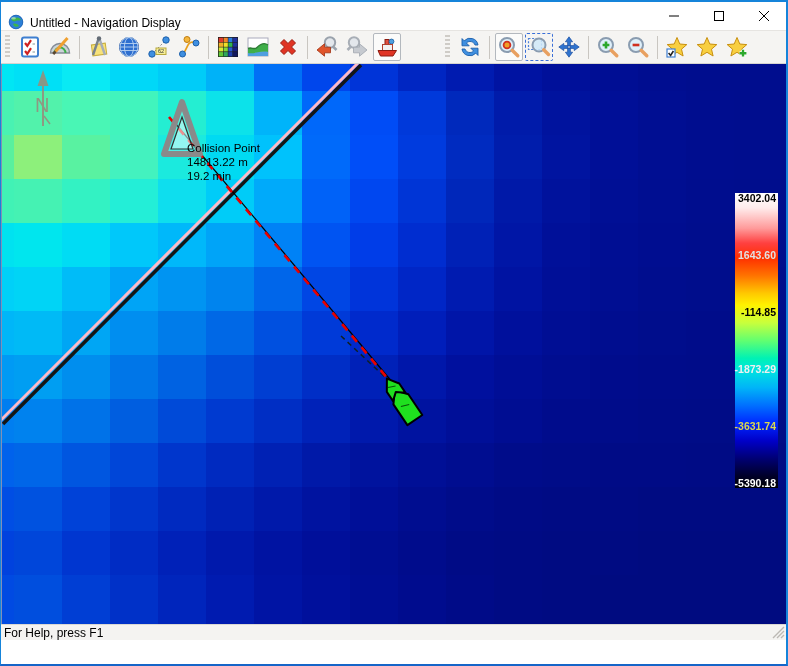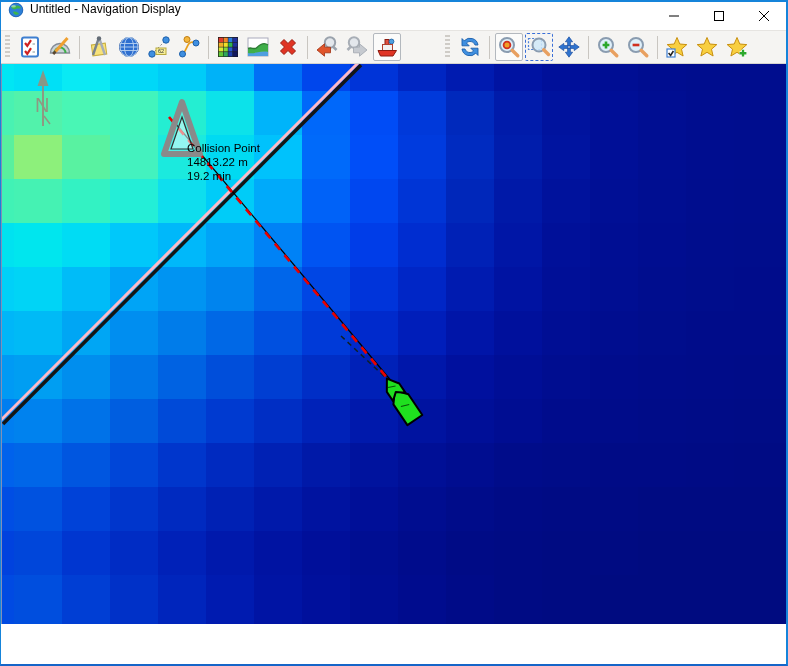--- a/index.html
+++ b/index.html
@@ -1,20 +1,20 @@
 <!DOCTYPE html>
 <html><head>
 <meta charset="utf-8">
 <style>
   * { box-sizing: border-box; margin: 0; padding: 0; }
   body { font-family: "Liberation Sans", sans-serif; background:#444; }
   .window { width:788px; height:666px; position:relative; background:#fff; overflow:hidden;
     border-top:2px solid #1584da; border-right:2px solid #1584da;
     border-bottom:2px solid #1565c8; border-left:1px solid #1584da; }
-  .titlebar { height:28px; display:flex; align-items:flex-start; background:#fff; }
+  .titlebar { height:28px; display:flex; align-items:flex-end; background:#fff; }
   .app-icon { width:16px; height:16px; margin:0 6px 0 7px; flex:0 0 auto; }
   .title-text { font-size:12px; color:#000; }
   .win-controls { margin-left:auto; display:flex; height:100%; }
   .win-btn { width:45px; height:100%; display:flex; align-items:center; justify-content:center; }
   .menubar { height:24px; display:flex; align-items:center; background:#fff; font-size:12px; padding-left:2px; }
   .menu-item { padding:3px 8px; color:#000; }
   .toolbar-row { height:34px; background:#f5f4f2; border-top:1px solid #e6e4e1; border-bottom:1px solid #d6d4d0;
     display:flex; align-items:center; padding-left:3px; }
   .grip { width:5px; height:24px; margin:0 6px 0 1px;
     background:repeating-linear-gradient(to bottom,#cfccc7 0 2px,#f5f4f2 2px 4px); }
@@ -503,16 +503,30 @@
       <text x="185" y="102" font-size="11.5" fill="#000">14813.22 m</text>
       <text x="185" y="116" font-size="11.5" fill="#000">19.2 min</text>
 
       <g transform="translate(400,337) rotate(-34)">
         <path d="M0 -13 L9 -2 L9 23 L-9 23 L-9 -2 Z" stroke="#000" stroke-width="2" stroke-linejoin="round" fill="#1fe01f"></path>
         <path d="M0 -27 L7.5 -16 L7.5 -5 L0 -11 L-7.5 -5 L-7.5 -16 Z" stroke="#000" stroke-width="2" stroke-linejoin="round" fill="#1fe01f"></path>
         <path d="M-4 -19 L3 -16 M-4 4 L4 7" stroke="#075507" stroke-width="1"></path>
       </g>
     </svg>
 
+    <div class="colorbar" id="colorbar">
+        <div class="cb-label" style="top: -1px; color: rgb(0, 0, 0);">3402.04</div>
+        <div class="cb-label" style="top: 56px; color: rgb(226, 226, 226);">1643.60</div>
+        <div class="cb-label" style="top: 113px; color: rgb(0, 0, 0);">-114.85</div>
+        <div class="cb-label" style="top: 170px; color: rgb(240, 240, 240);">-1873.29</div>
+        <div class="cb-label" style="top: 227px; color: rgb(216, 216, 80);">-3631.74</div>
+        <div class="cb-label" style="top: 284px; color: rgb(255, 255, 255);">-5390.18</div>
+      </div>
   </div>
 
+  <div class="statusbar">
+    <span>For Help, press F1</span>
+    <svg class="resize-grip" width="13" height="13" viewBox="0 0 13 13">
+      <path d="M12 1 L1 12 M12 5 L5 12 M12 9 L9 12" stroke="#bcb9b4" stroke-width="1.4"></path>
+    </svg>
+  </div>
 
 </div>
 
 </body></html>

